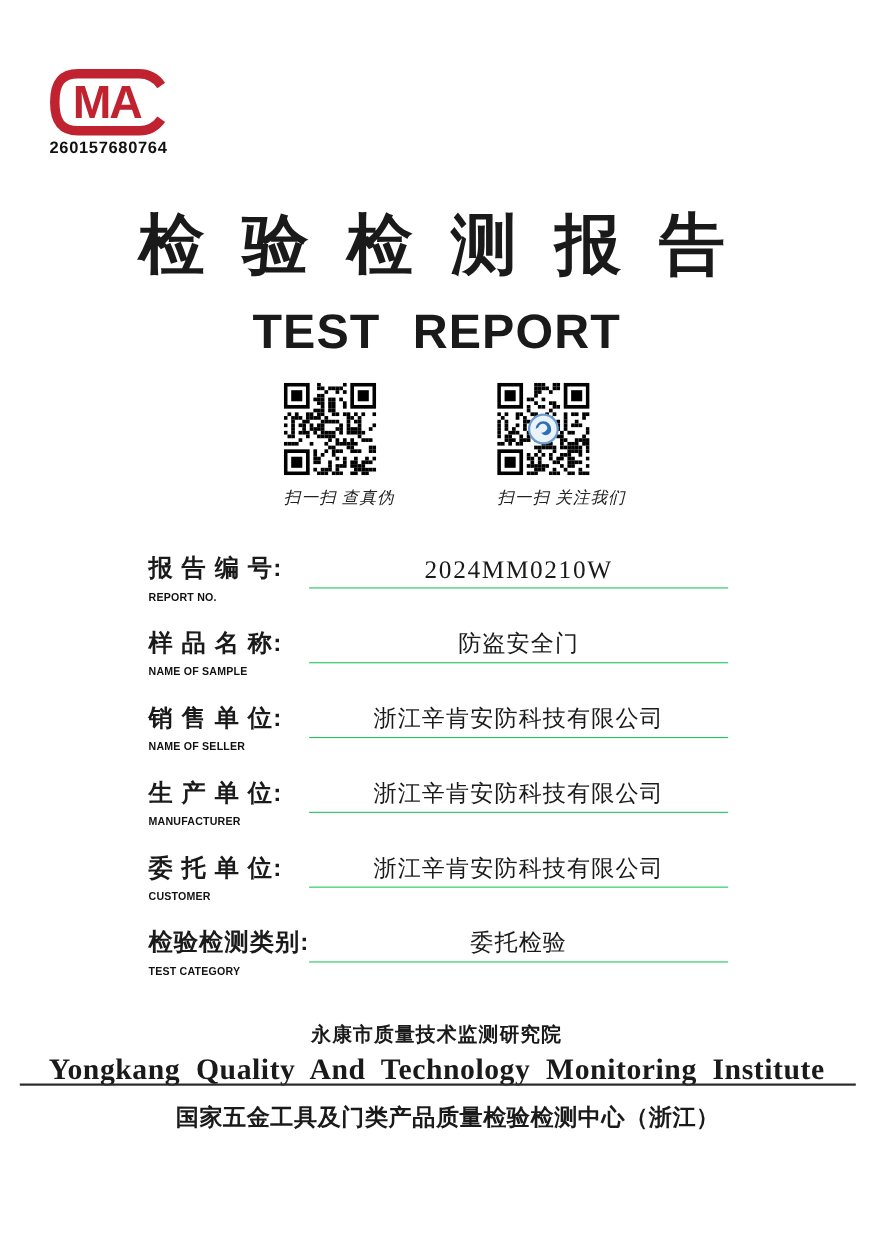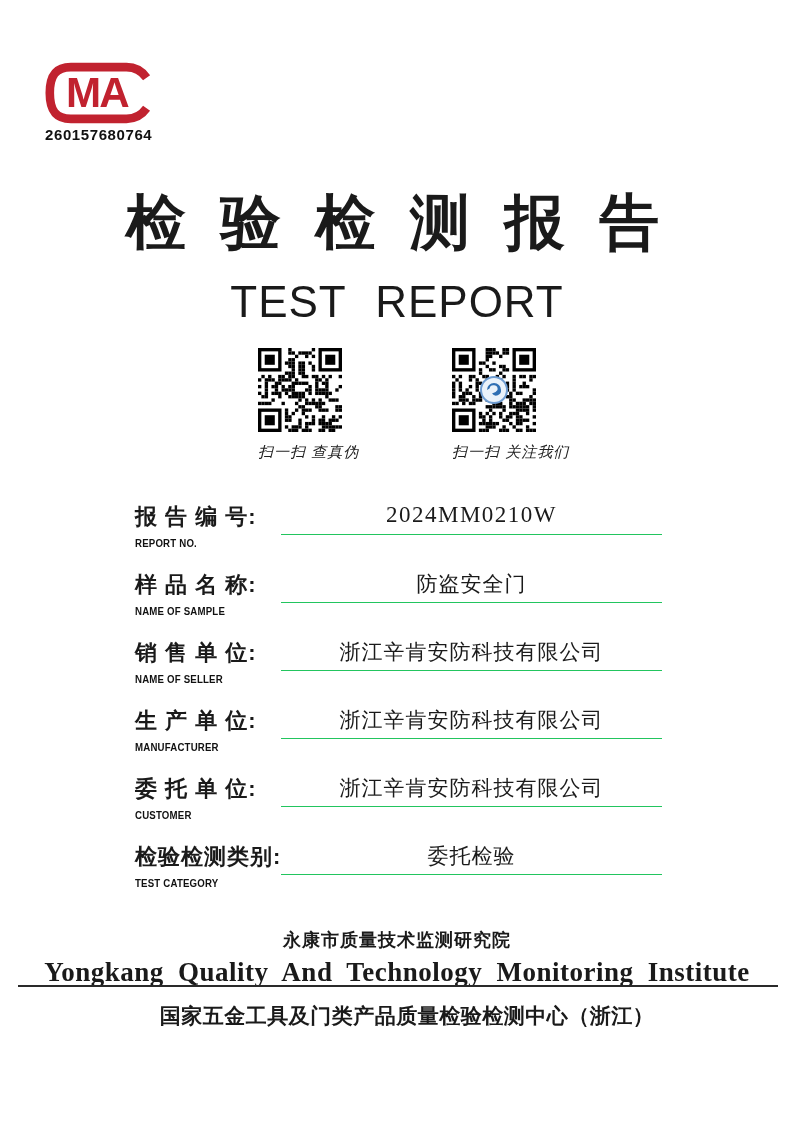--- a/index.html
+++ b/index.html
@@ -27,44 +27,44 @@
   .title-zh {
     position:absolute; top:183px; left:0; width:100%;
     text-align:center;
     font-size:60px; font-weight:bold; letter-spacing:9px;
     white-space:nowrap;
     font-family:"Liberation Sans", sans-serif;
   }
   .title-en {
     position:absolute; top:277px; left:0; width:100%;
     text-align:center;
-    font-size:44px; font-weight:normal;
+    font-size:44px; font-weight:bold;
     letter-spacing:1px; word-spacing:16px;
     font-family:"Liberation Sans", sans-serif;
   }
 
   
   .qr-row {
     position:absolute; top:348px; left:0; width:100%;
     display:flex; justify-content:center; gap:110px;
   }
   .qr-box { width:84px; text-align:center; }
   .qr-box svg { display:block; width:84px; height:84px; background:#fff; }
   .qr-caption {
     margin-top:11px;
-    font-family:Liberation Sans, sans-serif;
+    font-family:Liberation Serif, serif;
     font-style:italic;
     font-size:15px; letter-spacing:1px;
     white-space:nowrap;
     color:#222;
   }
 
   
   .field { position:absolute; left:135px; right:132px; }
-  .field-row { display:flex; }
+  .field-row { display:flex; align-items:flex-end; }
   .field-label {
     width:146px; flex:none;
     font-size:22px; font-weight:bold; letter-spacing:1px;
     white-space:nowrap;
     padding-bottom:3px;
   }
   .field-value {
     flex:1;
     border-bottom:1px solid #22c55e;
     text-align:center;

